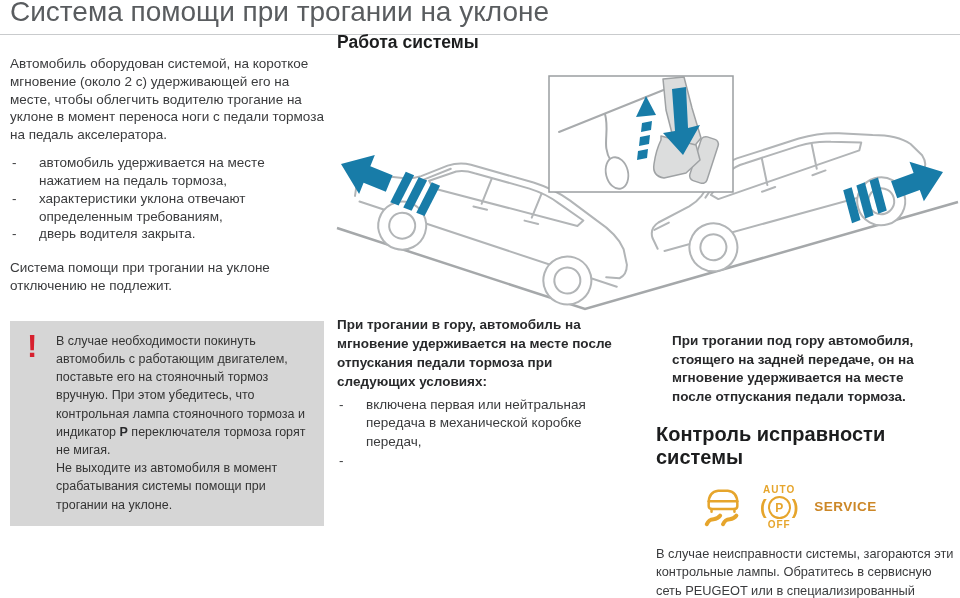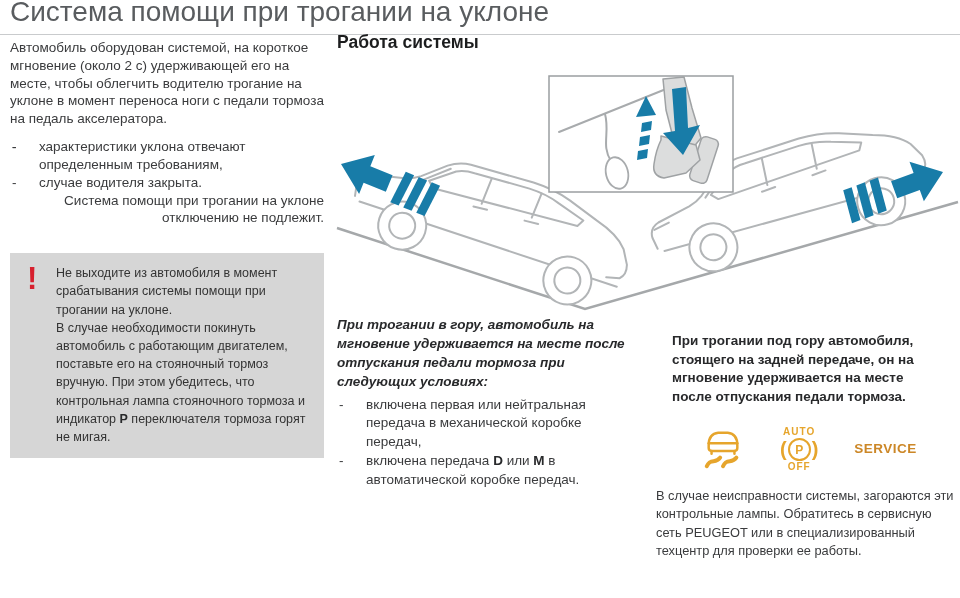--- a/index.html
+++ b/index.html
@@ -16,26 +16,26 @@
     font-family:"Liberation Sans","DejaVu Sans",sans-serif;color:#3a3b3d;
   }
   .title{
     position:absolute;left:10px;top:-4px;margin:0;font-size:28px;font-weight:400;
     color:var(--title-gray);letter-spacing:0;white-space:nowrap;
   }
   .rule{position:absolute;left:0;right:0;top:34px;height:1px;background:#c9cbcd;}
 
   
   .col-left{position:absolute;left:10px;top:39px;width:314px;font-size:13.5px;line-height:1.32;}
-  .col-left p{margin:0 0 10px 0;}
+  .col-left p{margin:16px 0 10px 0;}
   .col-left p.tight{margin-bottom:2px;}
   .dash-list{margin:0;}
   .dash-item{position:relative;padding-left:29px;}
   .dash-item .dash{position:absolute;left:2px;top:0;}
-  .after-list{margin-top:2px;text-align:right;}
+  .after-list{margin-top:2px;}
 
   .warning-box{
     position:relative;margin-top:26px;width:314px;box-sizing:border-box;
     background:var(--warning-box-bg);padding:11px 12px 12px 46px;
     font-size:12.5px;line-height:18.2px;color:#333;min-height:180px;
   }
   .warning-box p{margin:0;}
   .warn-icon{
     position:absolute;left:17px;top:11px;color:var(--warning-red);
     font-size:31px;font-weight:800;line-height:30px;font-family:"Liberation Sans",sans-serif;
@@ -52,27 +52,27 @@
   .wheel{fill:#fff;} .wheelin{fill:none;}
   .ground{fill:none;stroke:#a5a8aa;stroke-width:2.5;}
   .teal{fill:var(--accent-teal);}
   .insetbox{fill:#fff;stroke:#9b9ea1;stroke-width:1.5;}
   .ln{fill:none;stroke:#a8abad;stroke-width:2;stroke-linecap:round;}
   .pad{fill:#fff;stroke:#a8abad;stroke-width:1.8;}
   .flesh{fill:#dcdddd;stroke:#9fa2a4;stroke-width:1.5;stroke-linejoin:round;}
 
   
   .col-mid{position:absolute;left:337px;top:316px;width:303px;font-size:13.5px;line-height:1.4;}
-  .col-mid .intro{margin:0 8px 4px 0;font-weight:700;color:#28292b;font-style:italic;}
+  .col-mid .intro{margin:0 8px 4px 0;font-weight:700;color:#28292b;}
   .b{font-weight:700;color:#28292b;}
 
   
   .col-right{position:absolute;left:656px;top:316px;width:300px;font-size:13.5px;line-height:1.38;}
   .col-right .downhill{margin:16px;font-weight:700;color:#28292b;}
-  .lamps-row{display:flex;align-items:center;gap:36px;margin:12px 0 0 46px;height:54px;}
+  .lamps-row{display:flex;align-items:center;gap:16px;margin:12px 0 0 46px;height:54px;}
   .lamp-p{display:flex;flex-direction:column;align-items:center;color:var(--lamp-amber);line-height:1;}
   .lp-top,.lp-bottom{font-size:10px;font-weight:700;letter-spacing:1px;}
   .lp-mid{display:flex;align-items:center;margin:1px 0;}
   .paren{font-size:20px;font-weight:700;position:relative;top:-1px;}
   .p-circle{
     display:inline-flex;width:19px;height:19px;border:2.4px solid var(--lamp-amber);
     border-radius:50%;align-items:center;justify-content:center;
     font-weight:700;font-size:12px;margin:0 1px;
   }
   .service-label{font-size:13.5px;font-weight:700;letter-spacing:.5px;color:var(--service-orange);}
@@ -86,36 +86,37 @@
 <div class="page">
 
   <h1 class="title">Система помощи при трогании на уклоне</h1>
   <div class="rule"></div>
 
   <div class="col-left">
     <p>Автомобиль оборудован системой, на короткое мгновение (около 2 с) удерживающей его на месте, чтобы облегчить водителю трогание на уклоне в момент переноса ноги с педали тормоза на педаль акселератора.</p>
     <div class="dash-list">
       <div class="dash-item">
         <span class="dash">-</span>
+        <span>автомобиль удерживается на месте нажатием на педаль тормоза,</span>
       </div>
       <div class="dash-item">
         <span class="dash">-</span>
         <span>характеристики уклона отвечают определенным требованиям,</span>
       </div>
       <div class="dash-item">
         <span class="dash">-</span>
-        <span>случае водителя закрыта.</span>
+        <span>дверь водителя закрыта.</span>
       </div>
     </div>
     <p class="after-list">Система помощи при трогании на уклоне отключению не подлежит.</p>
 
     <div class="warning-box">
       <div class="warn-icon">!</div>
+      <p><span>В случае необходимости покинуть автомобиль с работающим двигателем, поставьте его на стояночный тормоз вручную. При этом убедитесь, что контрольная лампа стояночного тормоза и индикатор </span><span class="b">P</span><span> переключателя тормоза горят не мигая.</span></p>
       <p>Не выходите из автомобиля в момент срабатывания системы помощи при трогании на уклоне.</p>
-      <p><span>В случае необходимости покинуть автомобиль с работающим двигателем, поставьте его на стояночный тормоз вручную. При этом убедитесь, что контрольная лампа стояночного тормоза и индикатор </span><span class="b">P</span><span> переключателя тормоза горят не мигая.</span></p>
     </div>
   </div>
 
   <h2 class="h-work">Работа системы</h2>
 
   <div class="illustration">
     <svg viewBox="0 0 625 254" width="625" height="254">
       <defs>
         <g id="car" class="carline">
           <path d="M4,74 L2,62 Q2,52 12,49 L46,42 Q54,40 61,35 L83,17 Q93,10 105,9 L170,7 Q192,7 210,13 L242,24 Q266,31 276,43 L284,57 Q287,67 281,72 L268,75"></path>
@@ -172,28 +173,28 @@
 
   <div class="col-mid">
     <p class="intro">При трогании в гору, автомобиль на мгновение удерживается на месте после отпускания педали тормоза при следующих условиях:</p>
     <div class="dash-list">
       <div class="dash-item">
         <span class="dash">-</span>
         <span>включена первая или нейтральная передача в механической коробке передач,</span>
       </div>
       <div class="dash-item">
         <span class="dash">-</span>
-        <span><span>включена передача </span><span class="b">D</span><span> или </span><span class="b">M</span><span> в автоматической коробке передач.</span></span>
       </div>
     </div>
   </div>
 
   <div class="col-right">
     <p class="downhill">При трогании под гору автомобиля, стоящего на задней передаче, он на мгновение удерживается на месте после отпускания педали тормоза.</p>
 
+    <h2 class="h-monitor">Контроль исправности системы</h2>
 
     <div class="lamps-row">
       <svg viewBox="0 0 44 44" width="42" height="42">
         <path class="amber-ln" d="M7,17 Q7,5 17,4 L27,4 Q37,5 37,17 L37,20 Q37,23 34,23 L10,23 Q7,23 7,20 Z"></path>
         <path class="amber-ln" d="M7,15 L37,15"></path>
         <path class="amber-ln" d="M10,23 L10,26"></path>
         <path class="amber-ln" d="M34,23 L34,26"></path>
         <path class="amber-sw" d="M5,39 C9,30 14,37 19,30"></path>
         <path class="amber-sw" d="M22,39 C26,30 31,37 36,30"></path>
       </svg>

